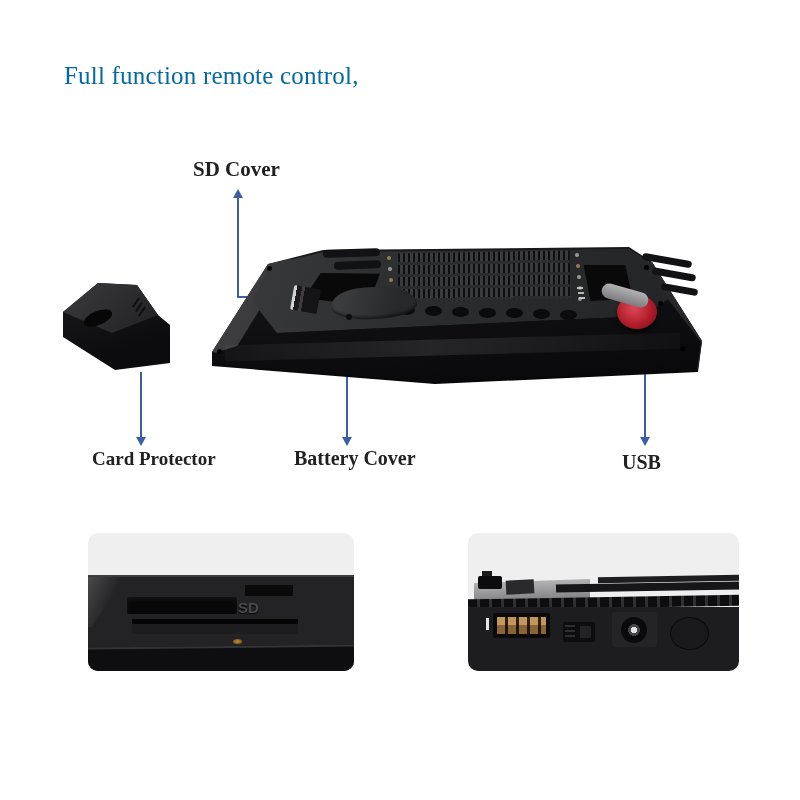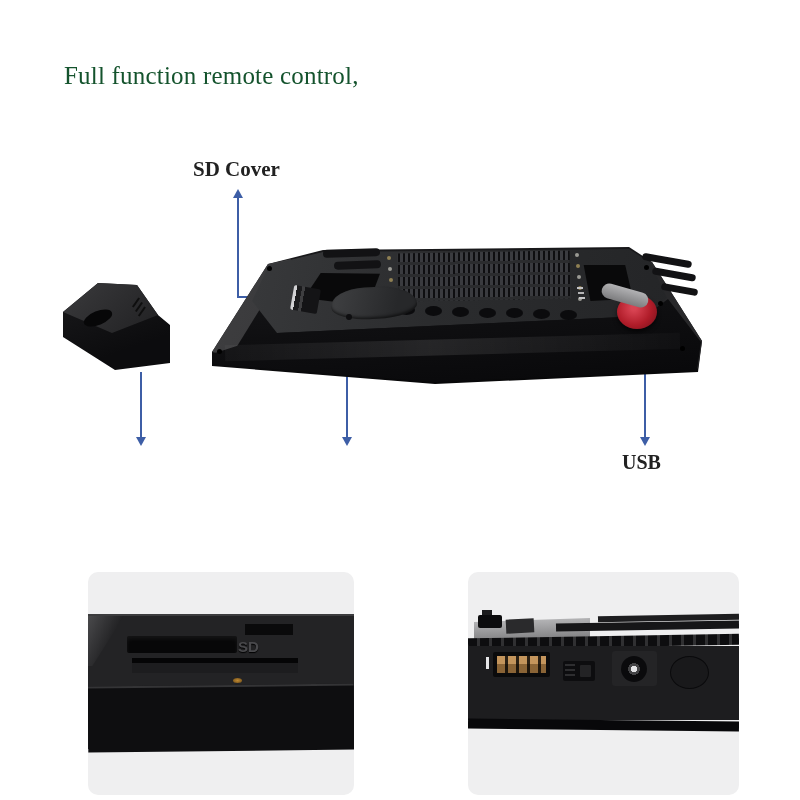--- a/index.html
+++ b/index.html
@@ -1,21 +1,21 @@
 <!DOCTYPE html>
 <html><head>
 <meta charset="utf-8">
 <style>
   html,body{margin:0;padding:0;background:#fff;}
   .canvas{position:relative;width:800px;height:800px;background:#ffffff;overflow:hidden;
           font-family:"Liberation Serif", serif;color:#1f1f1f;}
   .abs{position:absolute;}
 
   
-  .title-line{position:absolute;font-size:25px;letter-spacing:0.2px;color:#14532d;}
+  .title-line{position:absolute;font-size:25px;letter-spacing:0.2px;color:#0369a1;}
   #title1{left:64px;top:62px;}
   #title2{left:303px;top:92px;}
 
   
   .part-label{position:absolute;font-weight:bold;font-size:20px;color:#212121;white-space:nowrap;}
   #lbl-sd{left:193px;top:157px;font-size:21px;}
   #lbl-protector{left:92px;top:448px;font-size:19px;}
   #lbl-battery{left:294px;top:447px;}
   #lbl-usb{left:622px;top:451px;}
 
@@ -70,21 +70,21 @@
   .prot-body{position:absolute;inset:0;background:linear-gradient(160deg,#1c1c1e,#0c0c0e 70%);
     clip-path:polygon(8px 37px,43px 8px,82px 10px,103px 40px,115px 50px,115px 88px,60px 95px,8px 62px);}
   .prot-top{position:absolute;inset:0;background:linear-gradient(135deg,#3d3d3f,#1e1e20 80%);
     clip-path:polygon(8px 37px,43px 8px,82px 10px,103px 40px,57px 58px);}
   .prot-hole{position:absolute;left:28px;top:36px;width:30px;height:14px;border-radius:50%;
     transform:rotate(-22deg);background:#070708;}
   .prot-ridges{position:absolute;left:80px;top:22px;width:2px;height:11px;background:#0e0e0e;
     transform:rotate(35deg);box-shadow:5px 2px 0 #0e0e0e,10px 4px 0 #0e0e0e;}
 
   
-  .photo{position:absolute;top:533px;height:223px;border-radius:10px;background:#efeff0;overflow:hidden;margin-top:39px;}
+  .photo{position:absolute;top:533px;height:138px;border-radius:10px;background:#efeff0;overflow:hidden;}
   #photo-left{left:88px;width:266px;}
   #photo-right{left:468px;width:271px;}
 
   .pl-face{position:absolute;left:0;top:44px;width:266px;height:133px;background:#232325;}
   .pl-top-edge{position:absolute;left:0;top:42px;width:266px;height:3px;background:#3c3c3e;}
   .pl-bevel{position:absolute;left:0;top:44px;width:36px;height:50px;background:linear-gradient(115deg,#4a4a4c,#1b1b1d 70%);
     clip-path:polygon(0 0,100% 0,12% 100%,0 100%);}
   .pl-slot-top{position:absolute;left:157px;top:52px;width:48px;height:11px;background:#0a0a0b;}
   .pl-slot-main{position:absolute;left:39px;top:64px;width:110px;height:17px;border-radius:2px;background:#070708;
     box-shadow:inset 0 3px 4px rgba(255,255,255,0.06);}
@@ -124,20 +124,22 @@
   .pr-bottom{position:absolute;left:0;top:148px;width:271px;height:10px;background:#08080a;transform:rotate(0.6deg);}
 </style>
 </head>
 <body>
 
 <div class="canvas">
 
   <div class="title-line" id="title1">Full function remote control,</div>
 
   <div class="part-label" id="lbl-sd">SD Cover</div>
+  <div class="part-label" id="lbl-protector">Card Protector</div>
+  <div class="part-label" id="lbl-battery">Battery Cover</div>
   <div class="part-label" id="lbl-usb">USB</div>
 
   <div>
     <div class="a-head up abs" style="left:233px;top:189px;"></div>
     <div class="a-line" style="left:237px;top:197px;width:2px;height:101px;"></div>
     <div class="a-line" style="left:238px;top:296px;width:56px;height:2px;"></div>
   </div>
 
   <div>
     <div class="a-line" style="left:140px;top:372px;width:2px;height:65px;"></div>

